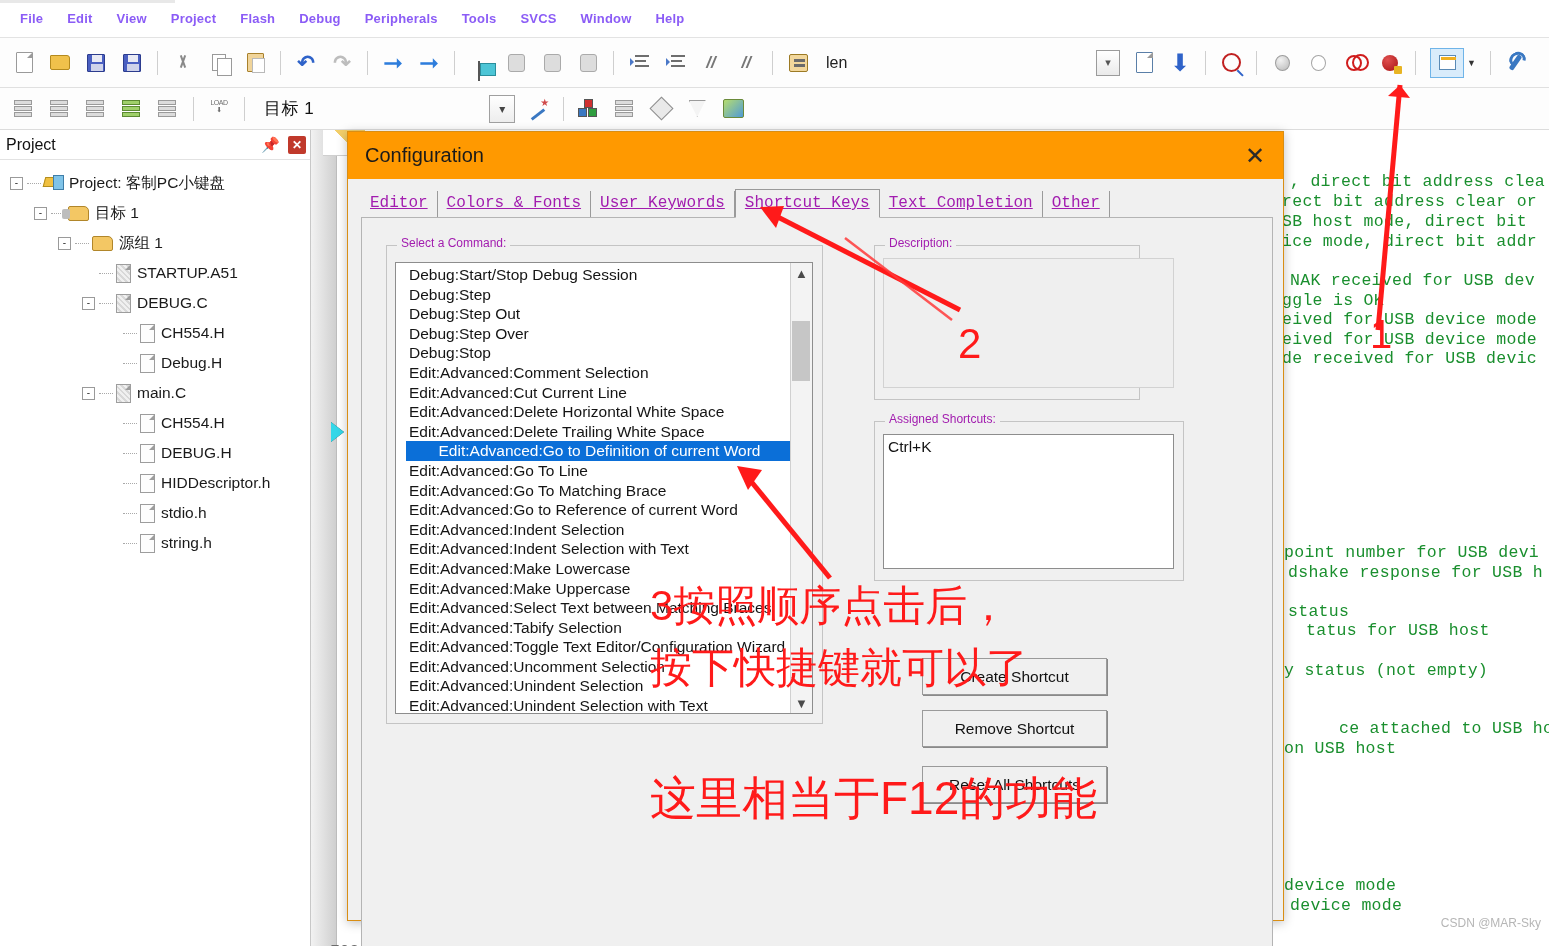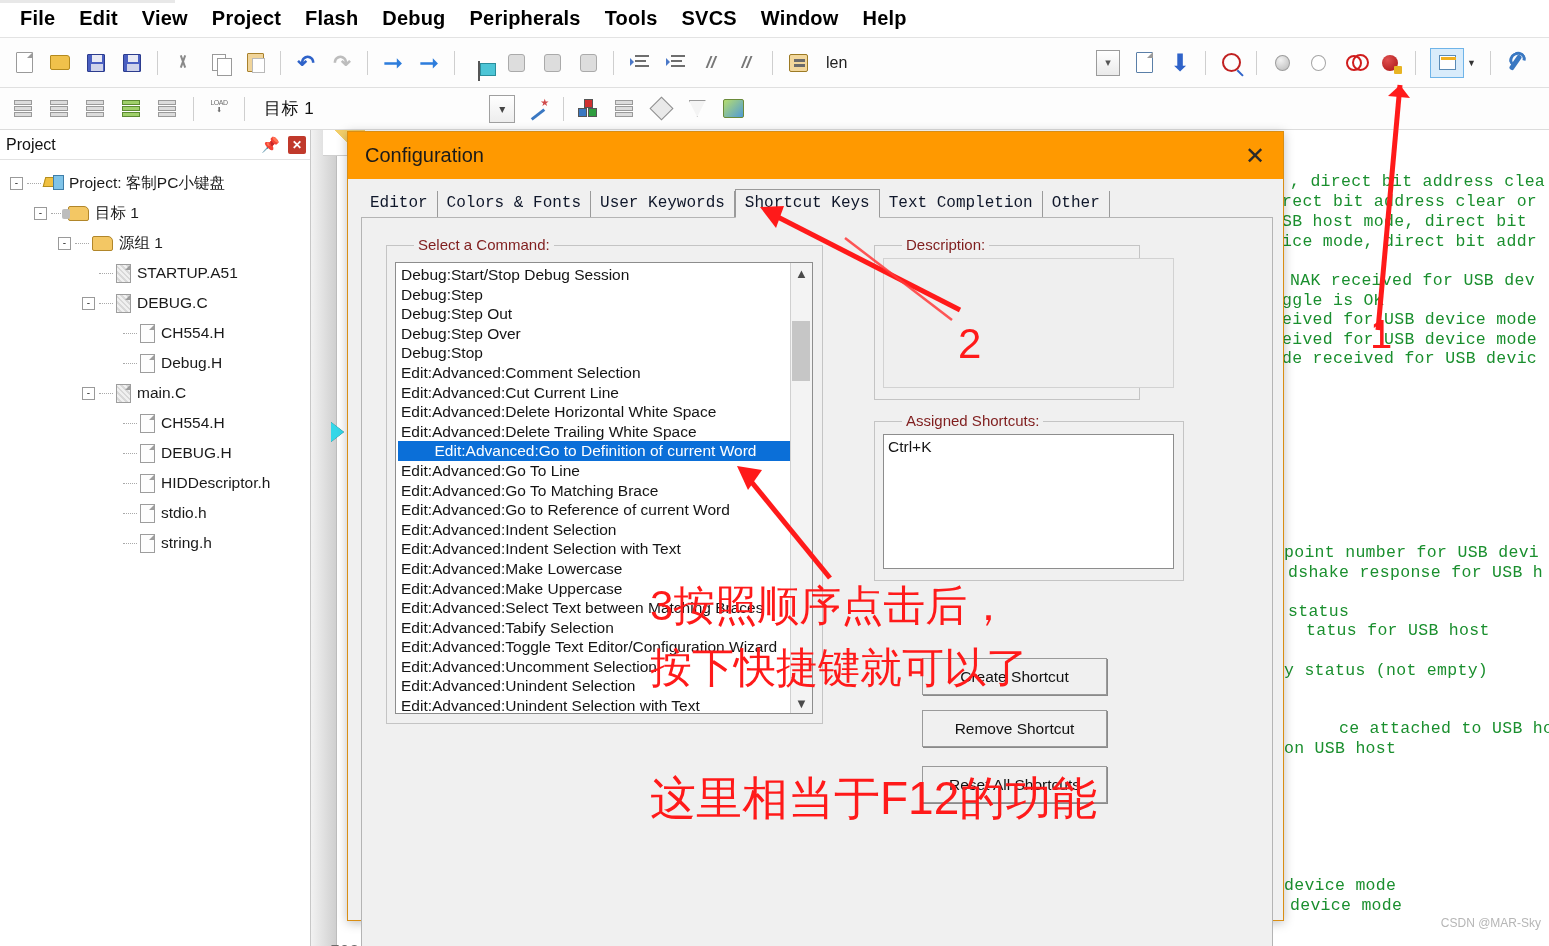--- a/index.html
+++ b/index.html
@@ -14,21 +14,21 @@
 
   
   #menubar {
     position:absolute; left:0; top:0; width:1549px; height:38px;
     background:#ffffff;
     border-bottom:1px solid #e3e3e3;
     display:flex; align-items:center;
     padding-left:8px;
   }
   .menu-item {
-    font-size:20px; color:#000000; padding:4px 12px;
+    font-size:13px; color:#8b5cf6; padding:4px 12px;
     font-weight:600; letter-spacing:.2px;
     cursor:default; white-space:nowrap;
   }
   #menu-topline {
     position:absolute; left:0; top:0; width:175px; height:3px; background:#e8e8e8;
   }
 
   
   #toolbar1 {
     position:absolute; left:0; top:38px; width:1549px; height:50px;
@@ -214,49 +214,50 @@
   #dlg-title-text { flex:1; font-size:20px; color:#1a1a1a; }
   #dlg-close { font-size:24px; color:#2a2a2a; cursor:pointer; line-height:1; padding:0 4px;}
 
   #tabstrip {
     position:absolute; left:13px; top:58px; width:912px; height:28px;
     display:flex; align-items:flex-end;
     border-bottom:1px solid #b4b4b4;
   }
   .tab {
     font-family:"Liberation Mono", monospace;
-    font-size:16px; color:#0f172a;
+    font-size:16px; color:#a21caf;
     padding:3px 9px 4px 9px; height:26px;
     border-right:1px solid #9a9a9a;
-    background:transparent; cursor:pointer; white-space:nowrap;
+    background:transparent; cursor:pointer; white-space:nowrap;text-decoration:underline;
   }
   .tab.active {
     background:#f0f0f0;
     border:1px solid #9a9a9a; border-bottom:1px solid #f0f0f0;
     margin-bottom:-1px; height:29px; padding-top:4px;
   }
 
   #dlg-body {
     position:absolute; left:13px; top:86px; width:912px; height:754px;
     background:#f0f0f0; border:1px solid #b4b4b4; border-top:none;
   }
 
   .grp {
     position:absolute; border:1px solid #c4c4c4;
   }
   .grp-label {
-    position:absolute; top:-10px; left:27px; background:#f0f0f0;
-    padding:0 4px; font-size:15px; color:#7f1d1d;
+    position:absolute; top:-10px; left:10px; background:#f0f0f0;
+    padding:0 4px; font-size:12px; color:#a21caf;
   }
 
   #grp-command { left:24px; top:27px; width:437px; height:479px; }
   #cmdlist {
     position:absolute; left:8px; top:16px; width:418px; height:452px;
     background:#fff; border:1.5px solid #8d8d8d; overflow:hidden;
     display:flex;
+    padding-left:8px;
   }
   #cmdlist-items { flex:1; padding:2px 0 0 2px; }
   .cmd-row {
     font-size:15.5px; color:#141414; height:19.6px; line-height:19.6px;
     padding-left:3px; white-space:nowrap; cursor:default;
   }
   .cmd-row.sel { background:#0b6fd8; color:#fff;text-align:center; }
   #cmd-scroll {
     width:22px; background:#f3f3f3; border-left:1px solid #d0d0d0;
     display:flex; flex-direction:column; justify-content:space-between; align-items:center;

